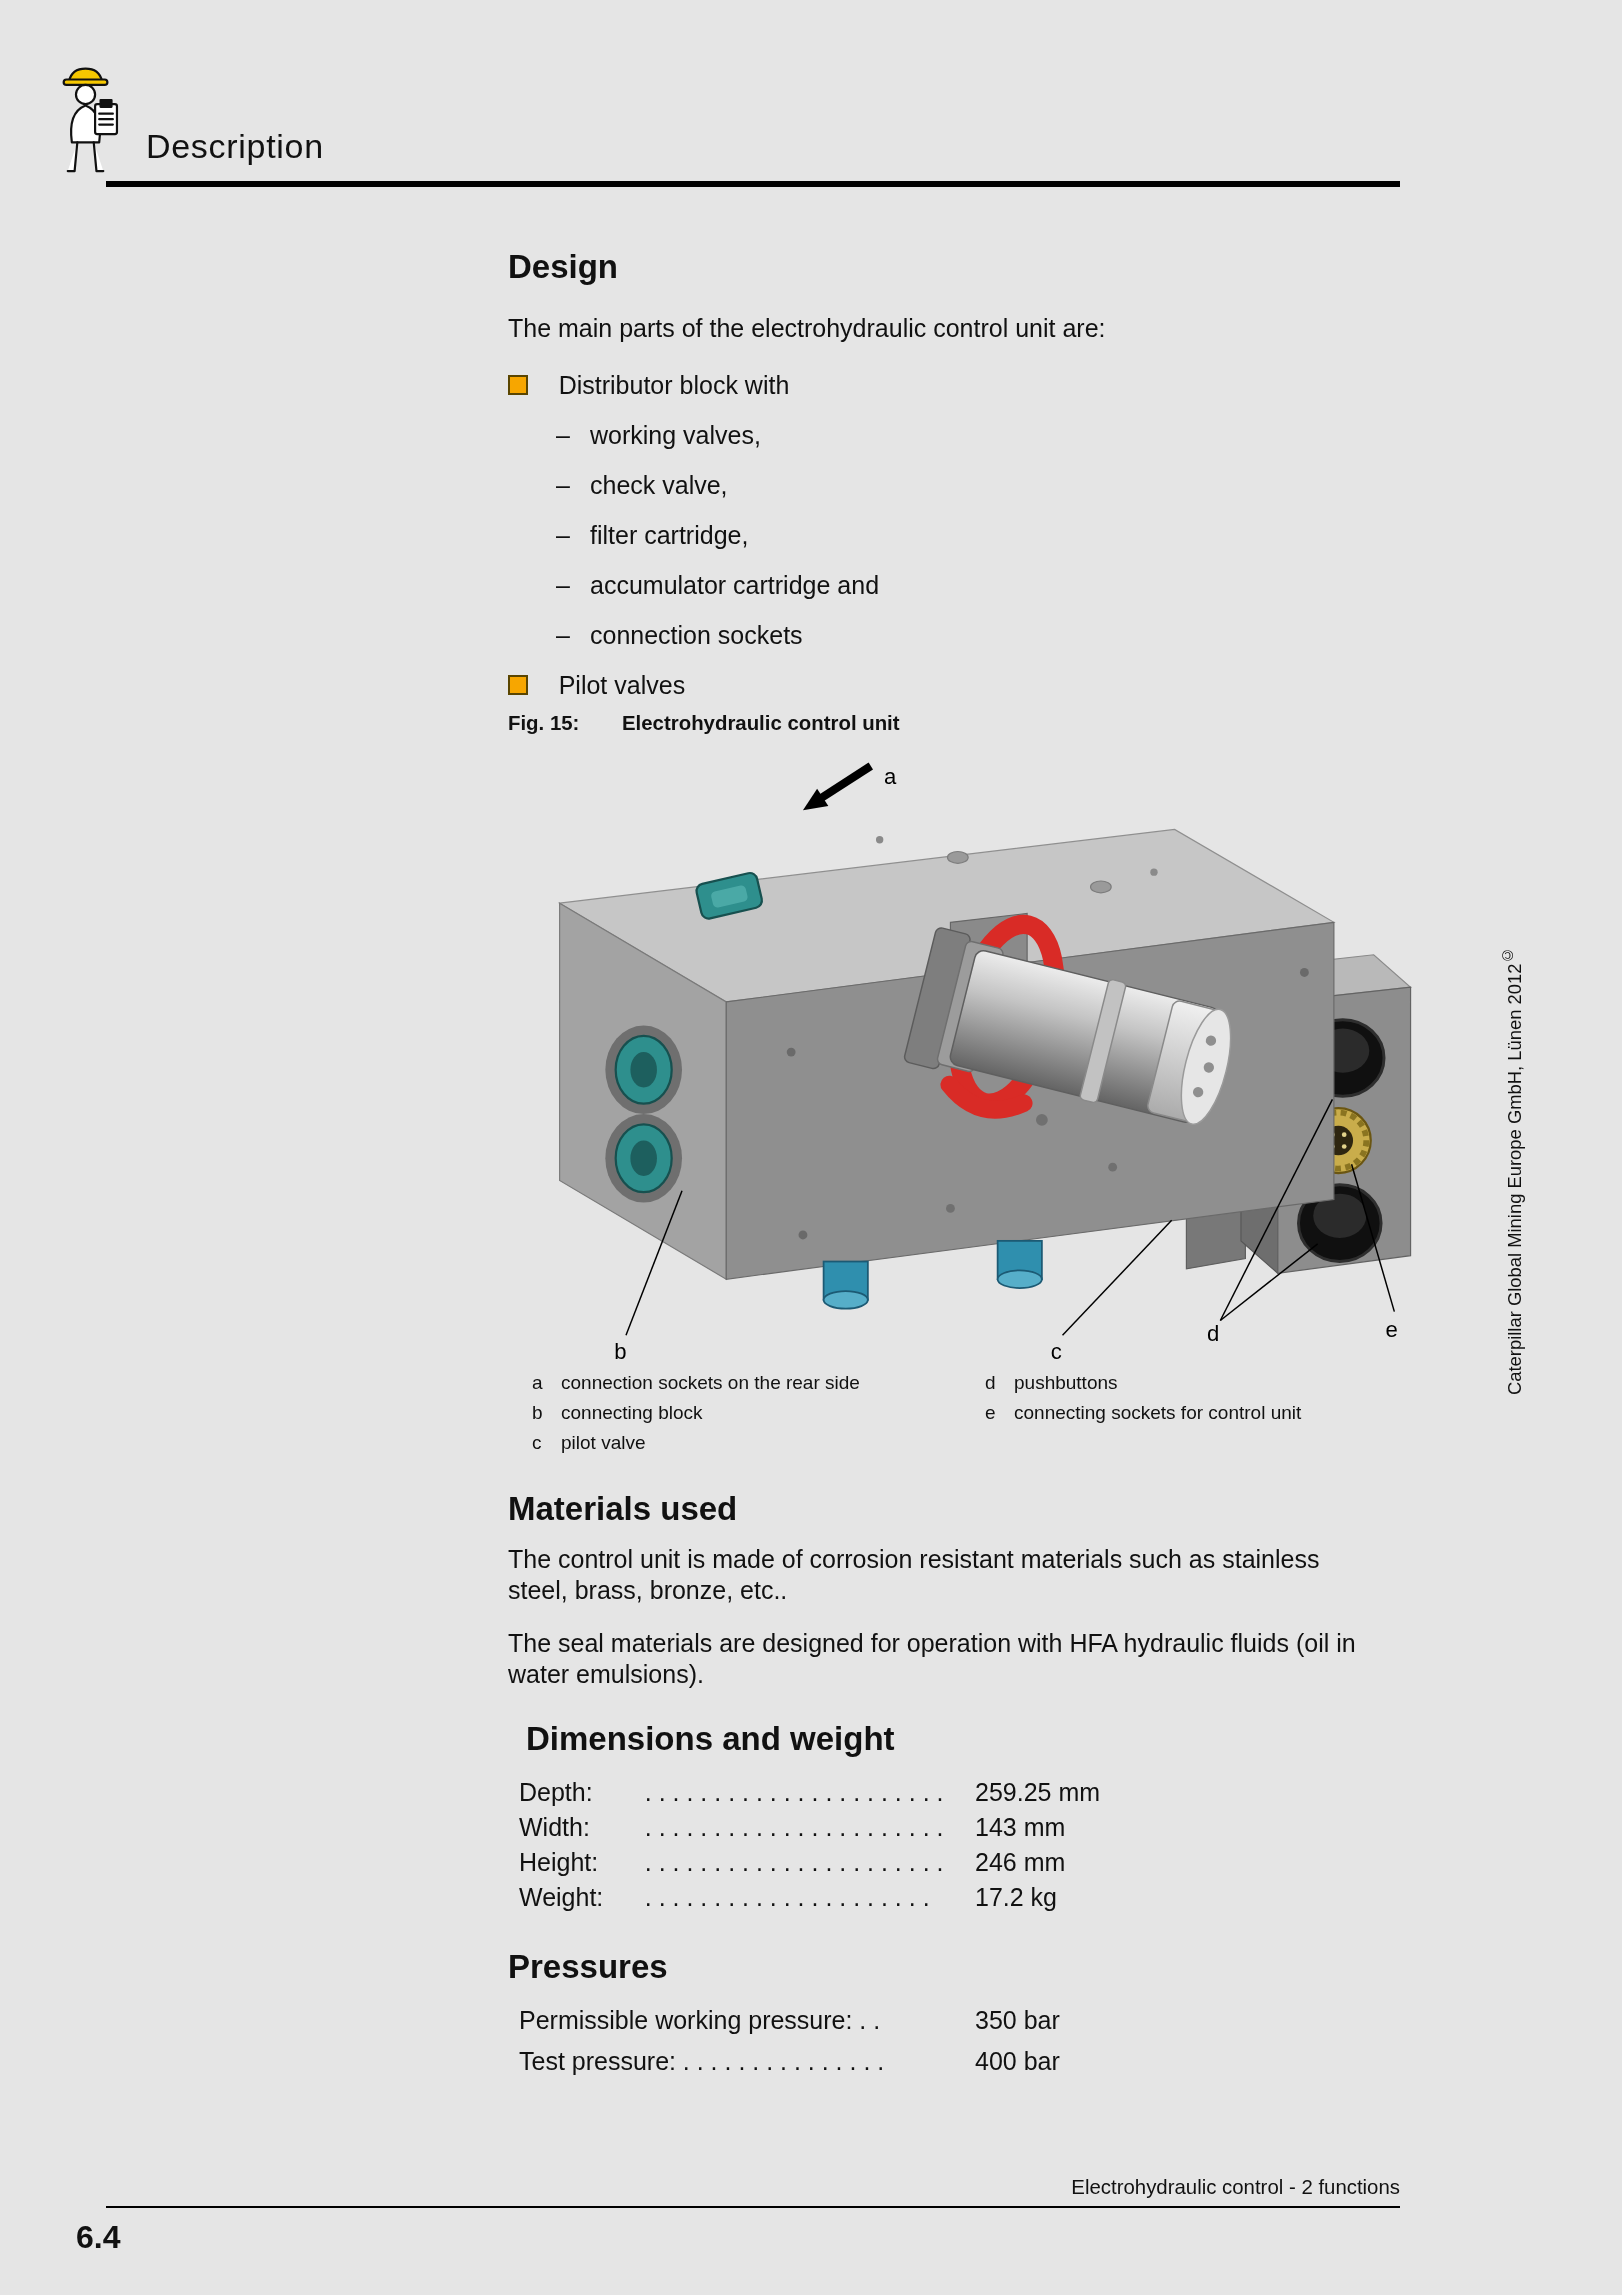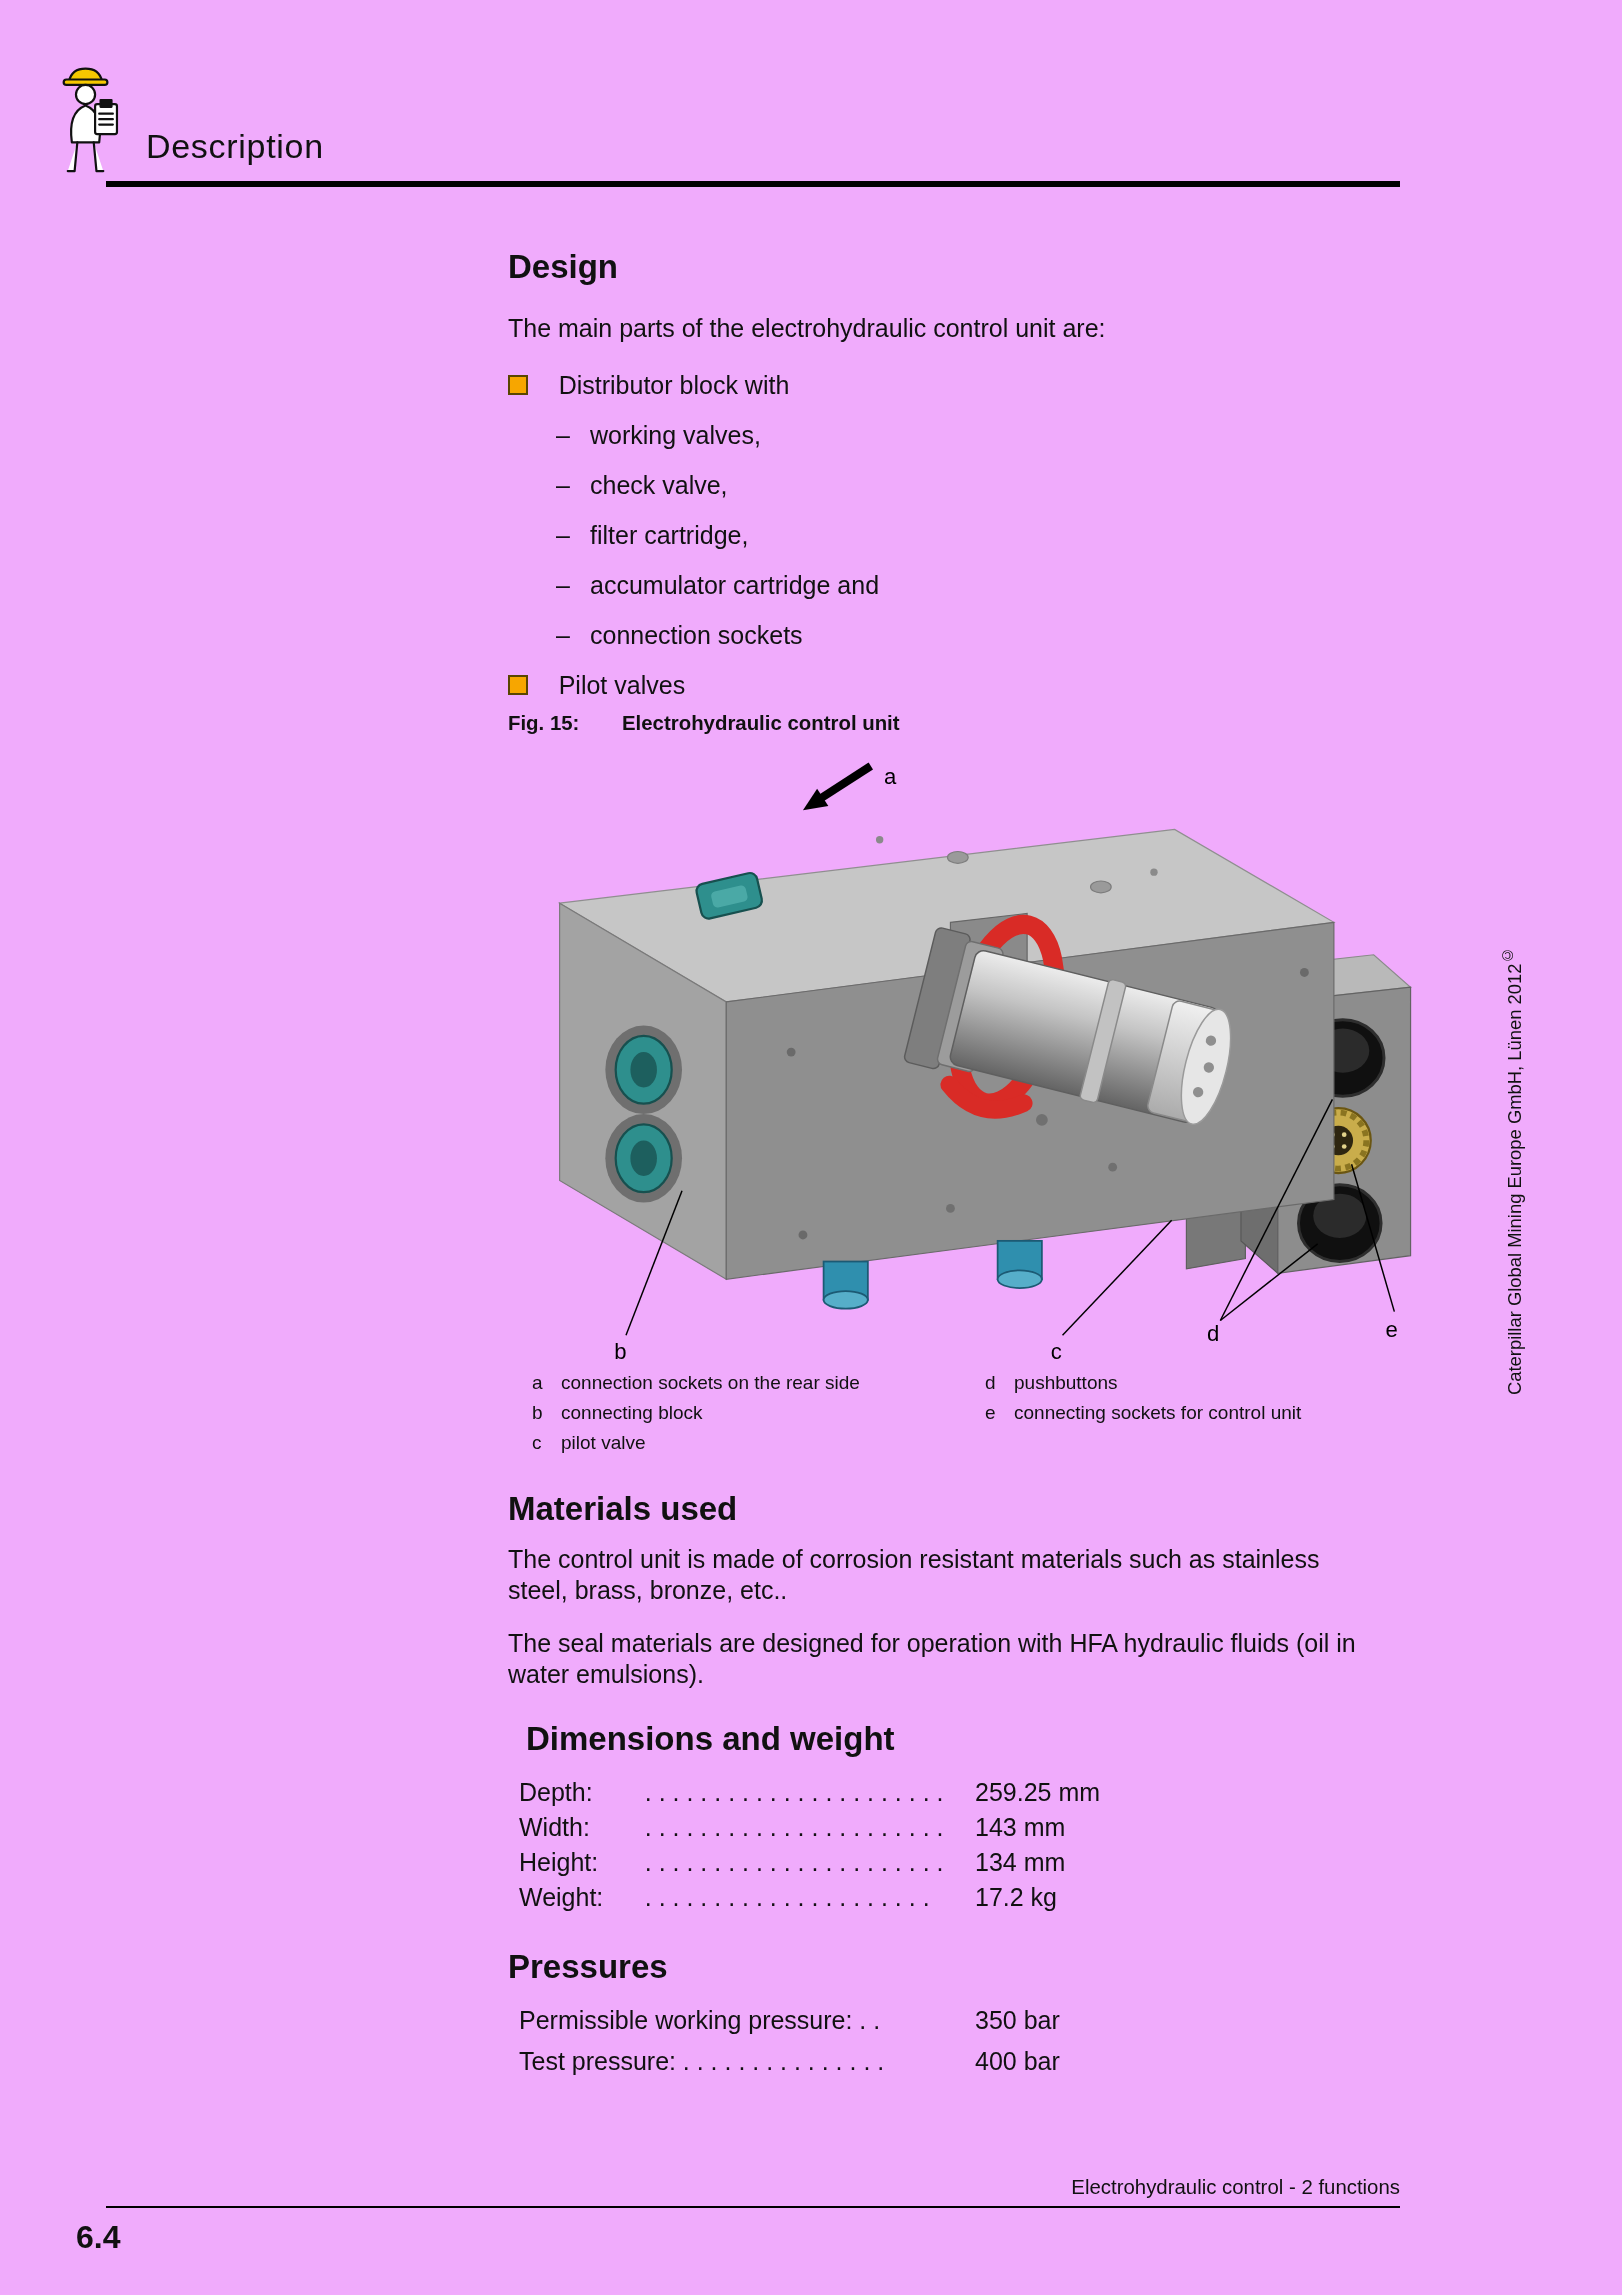--- a/index.html
+++ b/index.html
@@ -1,20 +1,20 @@
 <!DOCTYPE html>
 <html style="--bullet: #f7a600; --clamp_red: #d92b26; --port_teal: #2e8f8d; --socket_gold: #c9ad4b; --plug_blue: #2f8fae;font-size:11px"><head>
 <meta charset="utf-8">
 <style>
   html,body{margin:0;padding:0;background:#ffffff;}
   body{
     width:1622px;height:2295px;position:relative;
     font-family:"Liberation Sans","DejaVu Sans",sans-serif;color:#111;
   }
-  .page{position:absolute;inset:0;background:#f0abfc;overflow:hidden;}
+  .page{position:absolute;inset:0;background:#e5e5e5;overflow:hidden;}
 
   .abs{position:absolute;}
 
   
   .doc-title{left:146px;top:127px;font-size:34px;font-weight:400;letter-spacing:0.7px;}
   .rule-top{left:106px;top:181px;width:1294px;height:6.1px;background:#000;}
 
   
   .h2{font-size:33px;font-weight:bold;}
 
@@ -283,21 +283,21 @@
       <span>259.25 mm</span>
     </div>
     <div class="dotrow">
       <span>Width:</span>
       <span class="dots">. . . . . . . . . . . . . . . . . . . . . .</span>
       <span>143 mm</span>
     </div>
     <div class="dotrow">
       <span>Height:</span>
       <span class="dots">. . . . . . . . . . . . . . . . . . . . . .</span>
-      <span>134 mm</span>
+      <span>246 mm</span>
     </div>
     <div class="dotrow">
       <span>Weight:</span>
       <span class="dots">. . . . . . . . . . . . . . . . . . . . .</span>
       <span>17.2 kg</span>
     </div>
   </div>
 
   <div class="abs h2 press-h">Pressures</div>
   <div class="abs spec-block press">

